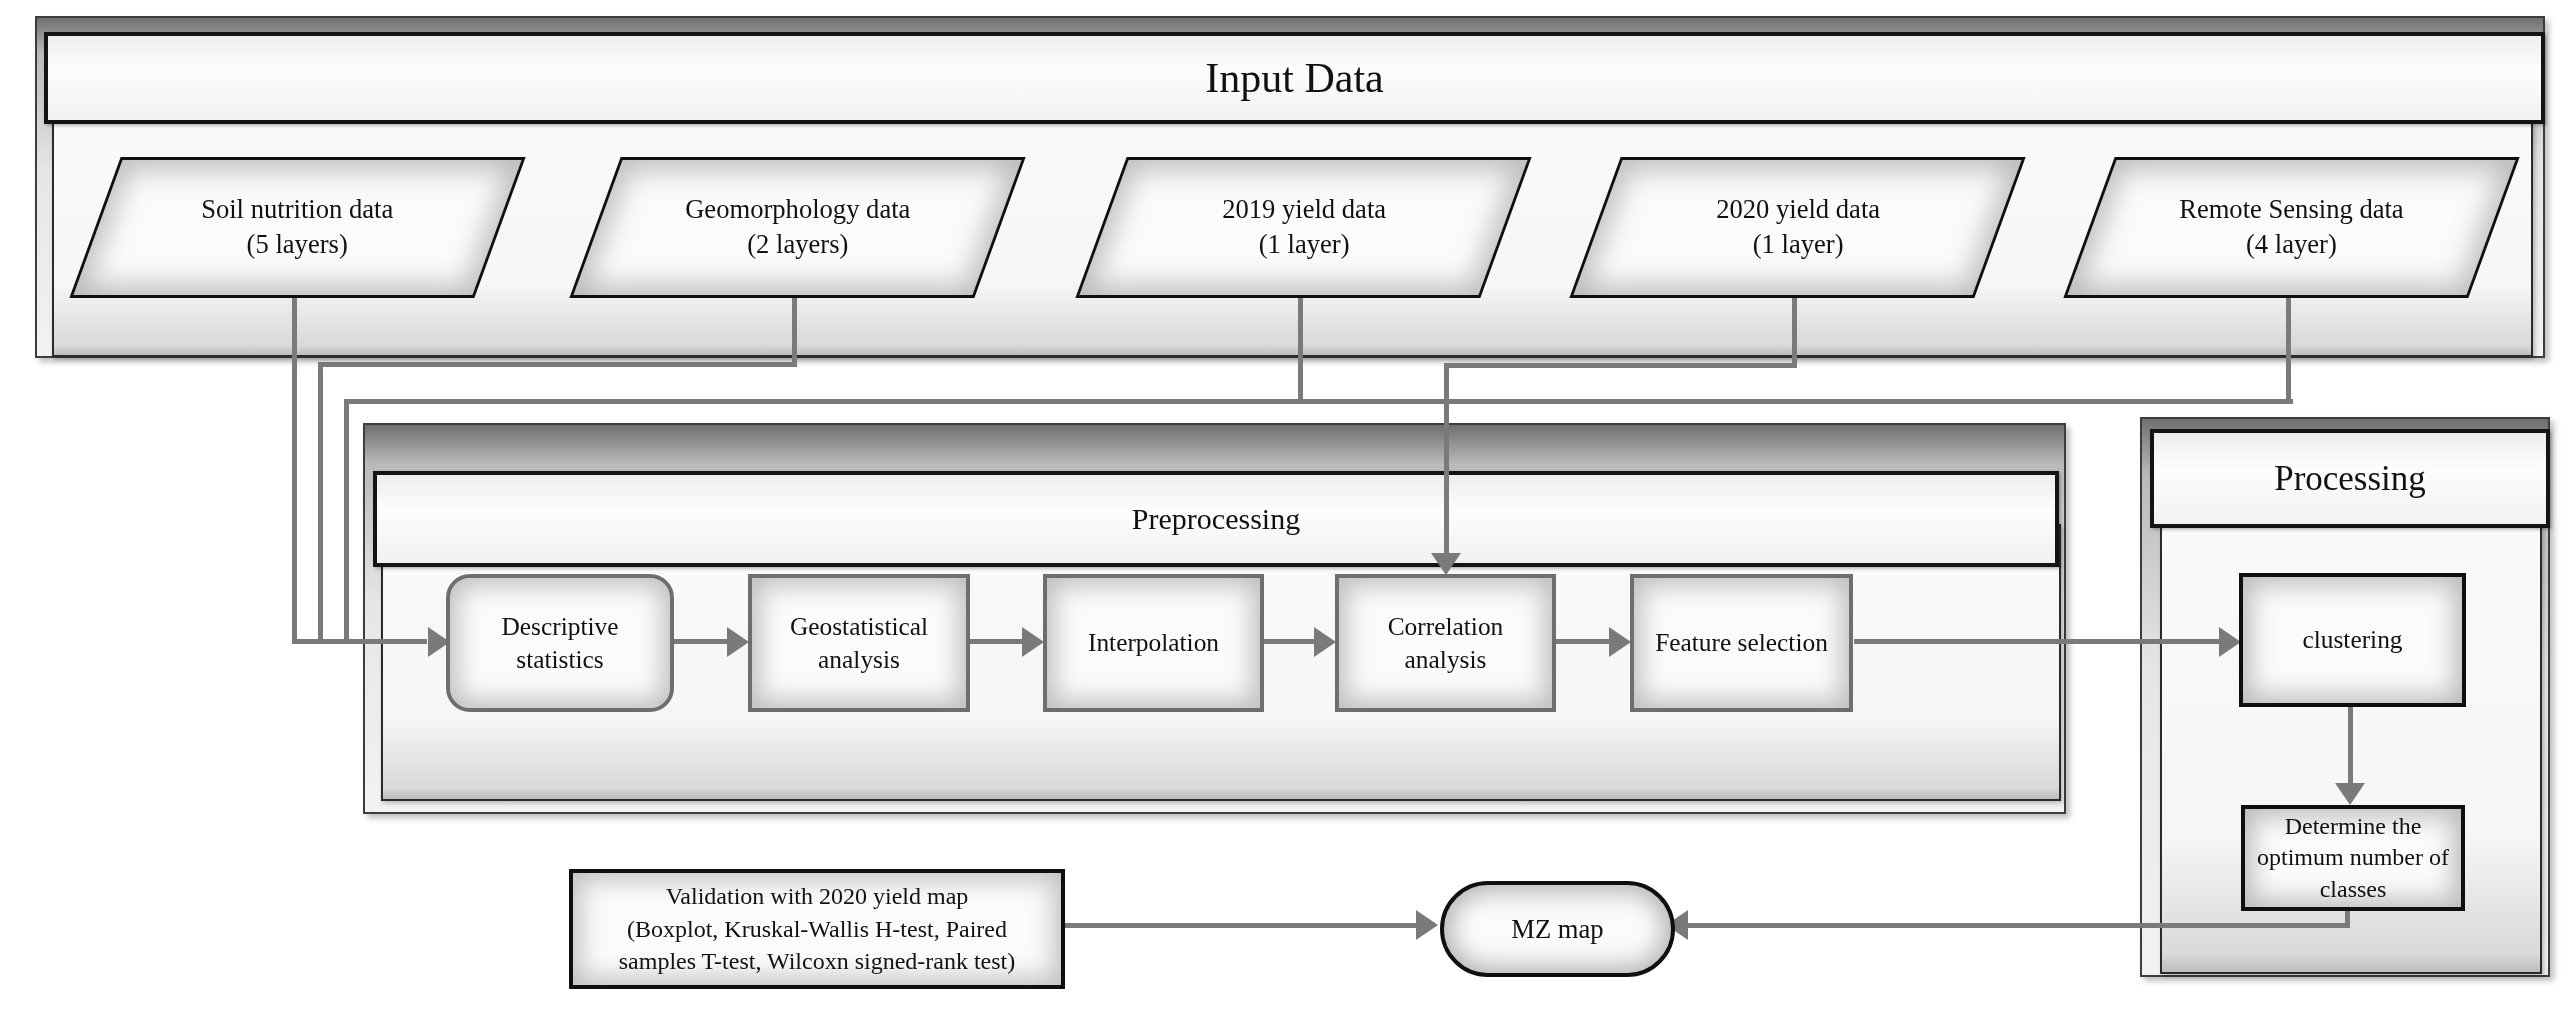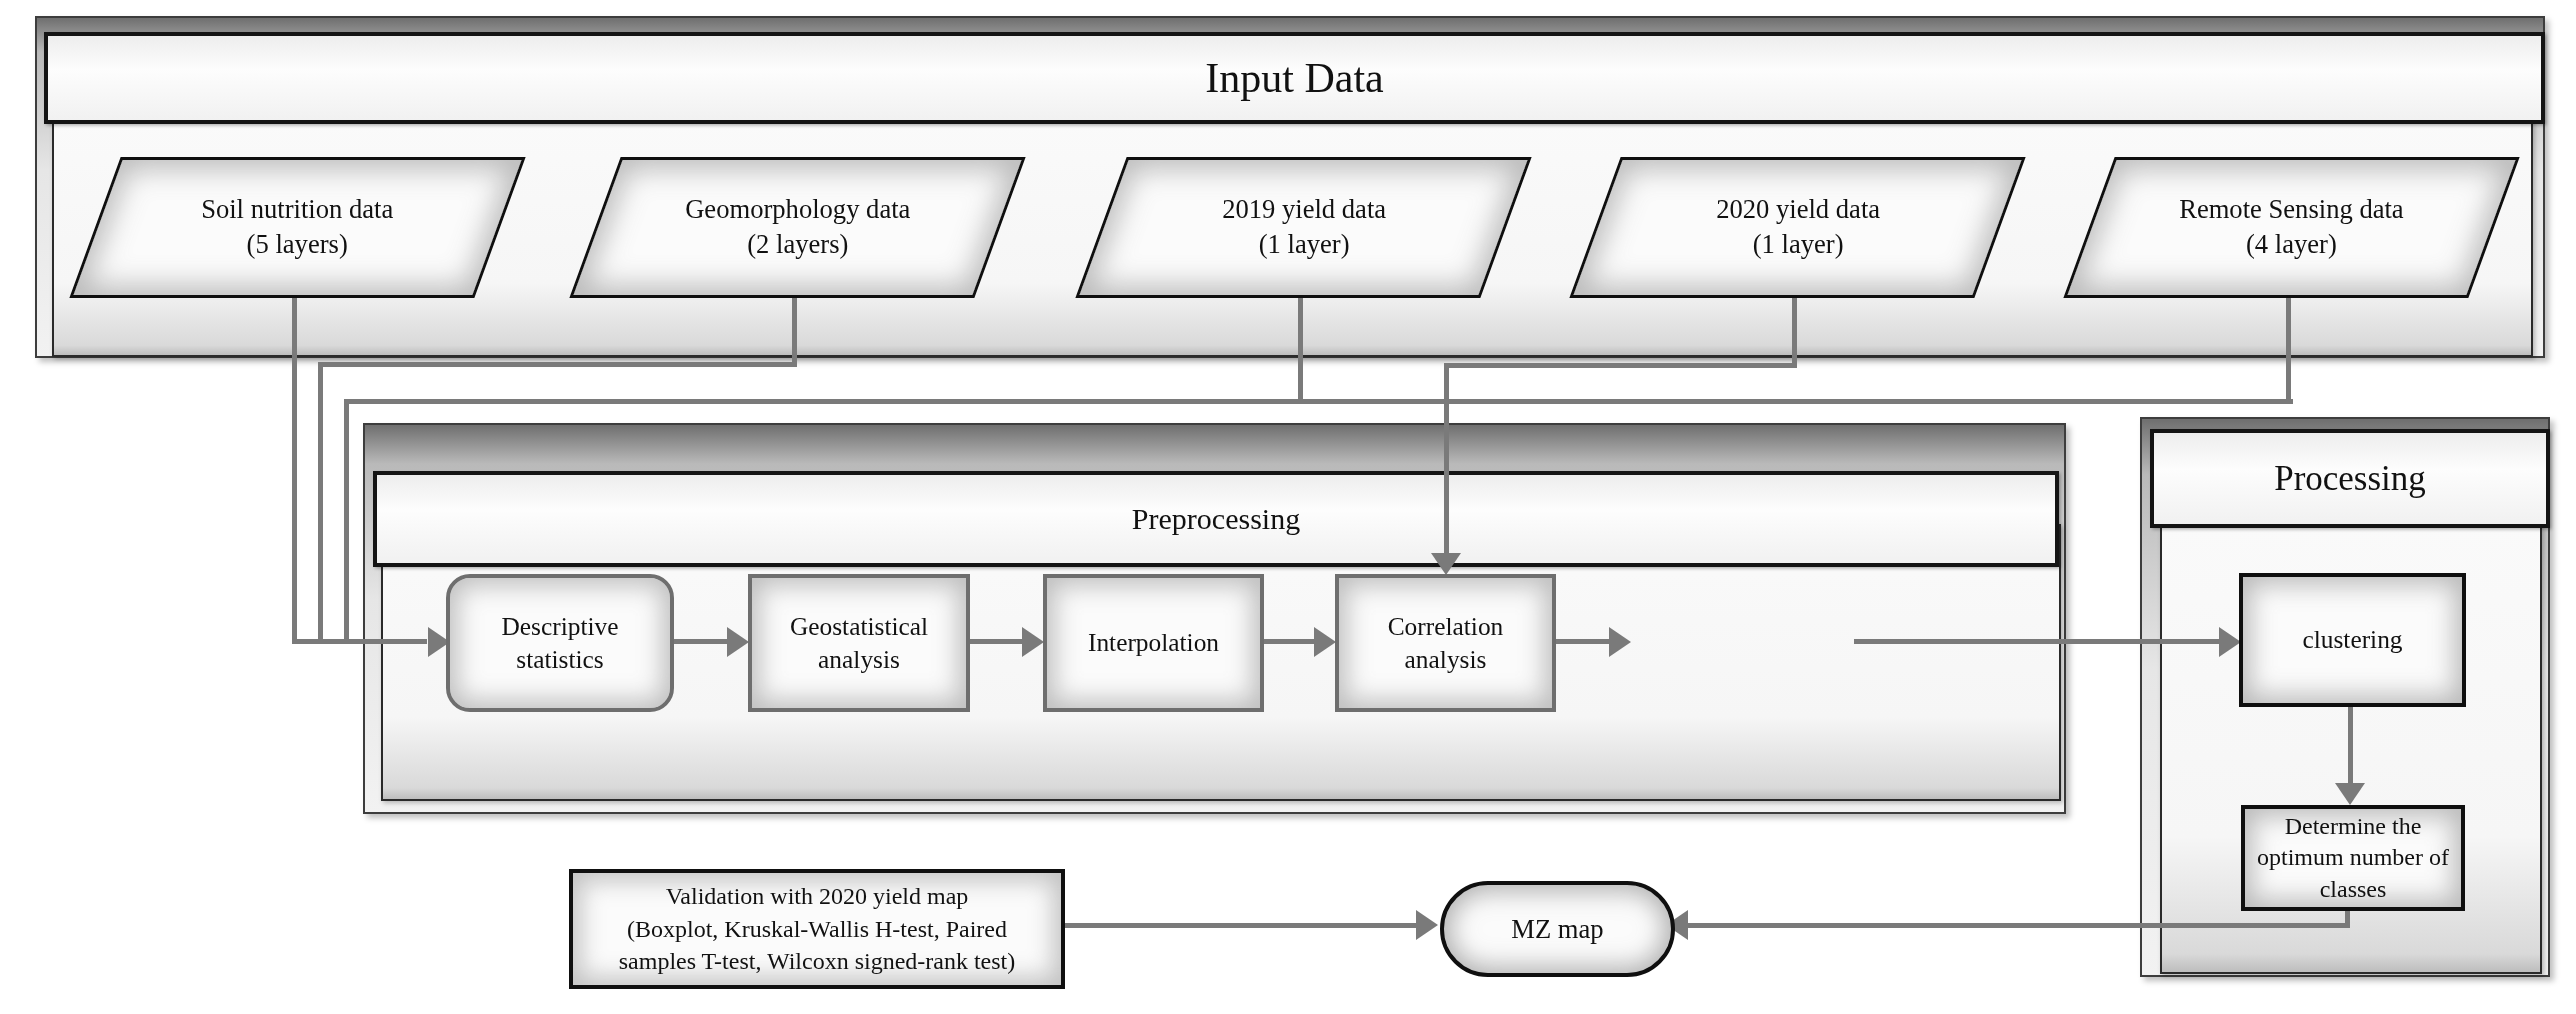--- a/index.html
+++ b/index.html
@@ -123,20 +123,23 @@
   </div>
   <div class="stepbox" style="left:748px;top:574px;width:222px;height:138px;">
     <span>Geostatistical analysis</span>
   </div>
   <div class="stepbox" style="left:1043px;top:574px;width:221px;height:138px;">
     <span>Interpolation</span>
   </div>
   <div class="stepbox" style="left:1335px;top:574px;width:221px;height:138px;">
     <span>Correlation analysis</span>
   </div>
+  <div class="stepbox" style="left:1630px;top:574px;width:223px;height:138px;">
+    <span>Feature selection</span>
+  </div>
 
   <div class="backpanel" style="left:2140px;top:417px;width:406px;height:556px;z-index:1;"></div>
   <div class="sectionbody" style="left:2160px;top:520px;width:378px;height:452px;"></div>
   <div class="titlebar title-md" style="left:2150px;top:429px;width:392px;height:91px;">
     <span>Processing</span>
   </div>
 
   <div class="blackbox" style="left:2239px;top:573px;width:227px;height:134px;">
     <span>clustering</span>
   </div>

